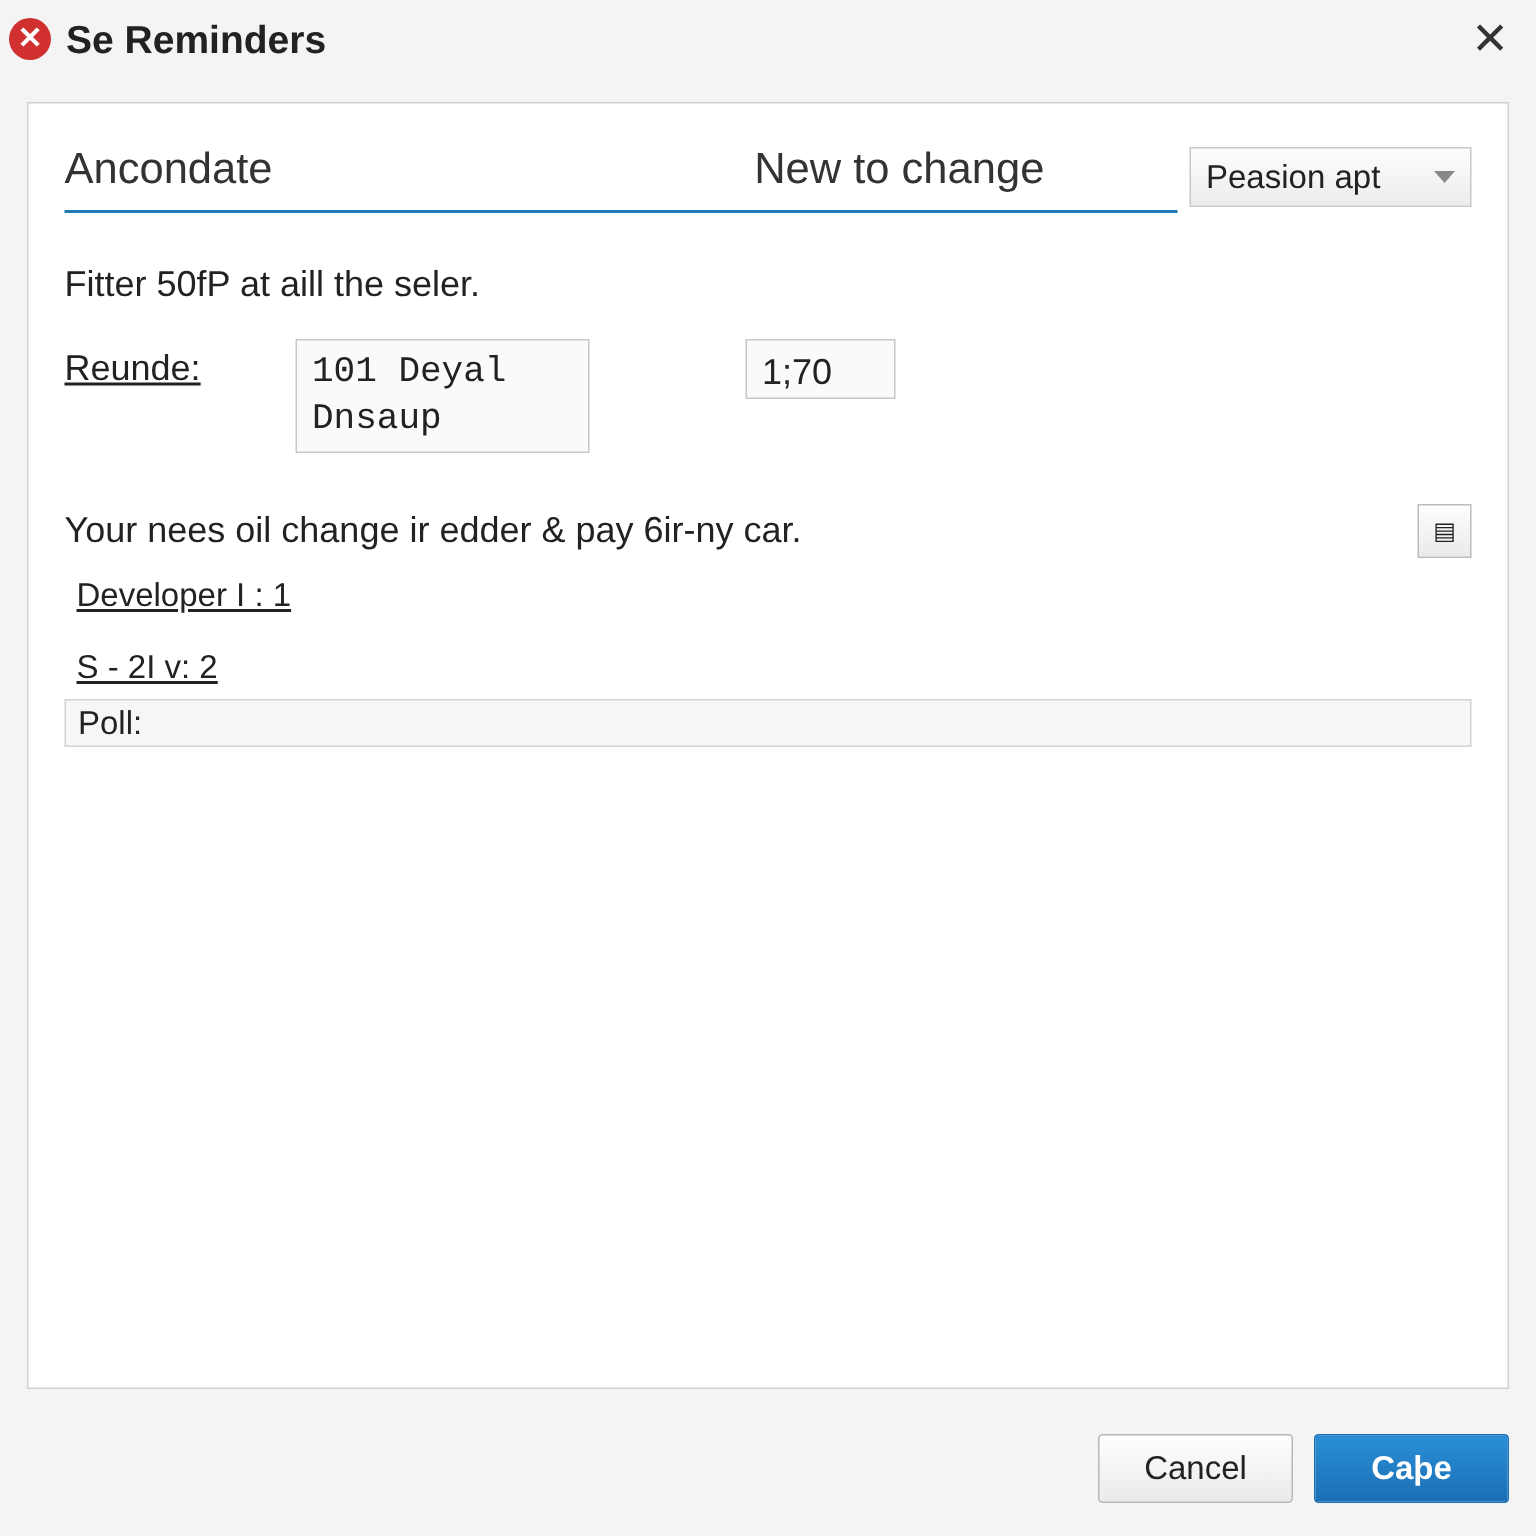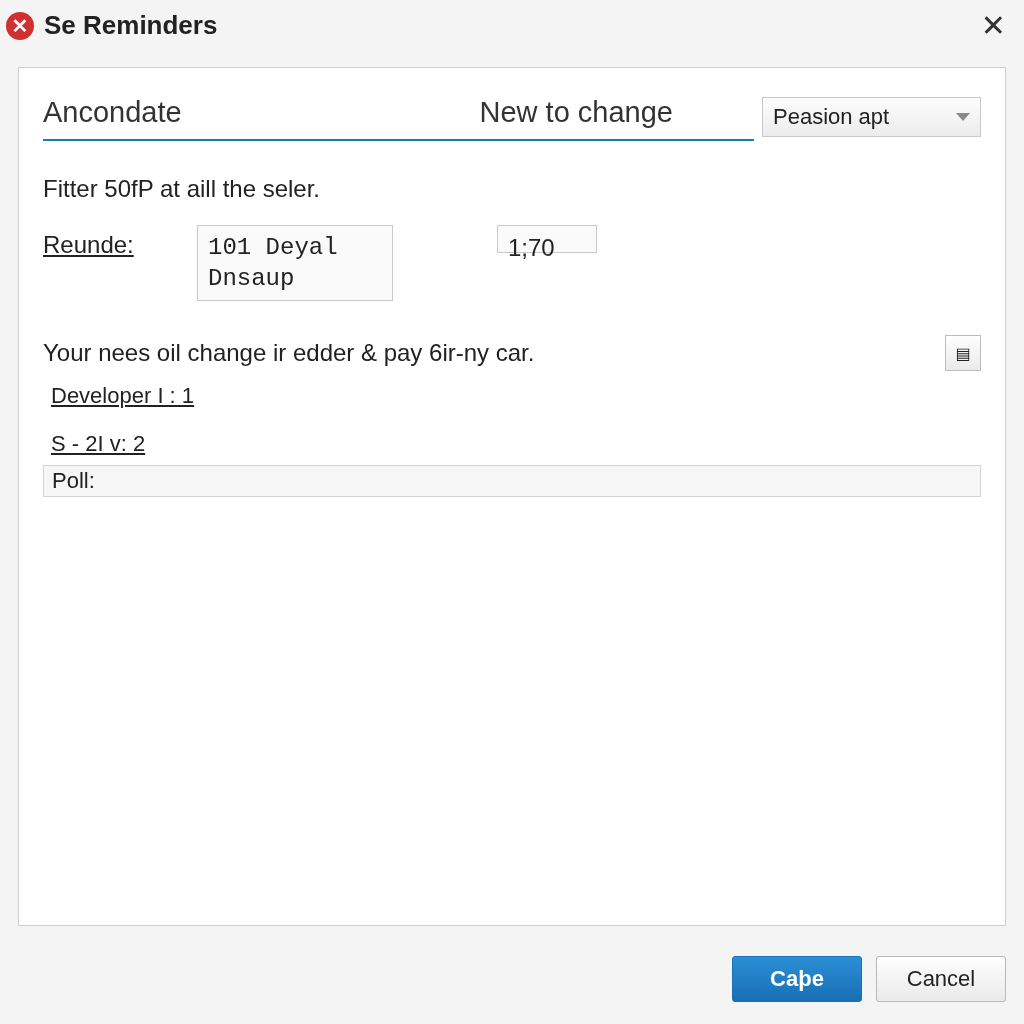--- a/index.html
+++ b/index.html
@@ -9,28 +9,28 @@
   .title-icon { width: 28px; height: 28px; border-radius: 50%; background: #d03030; display: flex; align-items: center; justify-content: center; color: #fff; font-weight: bold; font-size: 20px; line-height: 1; }
   .title-text { font-weight: 700; font-size: 26px; margin-left: 10px; }
   .titlebar .spacer { flex: 1; }
   .x-icon { font-size: 30px; color: #333; padding: 2px 8px; cursor: pointer; }
   .content-wrap { flex: 1; padding: 18px; display: flex; }
   .content { flex: 1; background: #ffffff; border: 1px solid #cfcfcf; padding: 24px 24px 0 24px; display: flex; flex-direction: column; }
   .tabs-row { display: flex; align-items: center; gap: 8px; }
   .tabs { flex: 1; display: flex; border-bottom: 2px solid #1e7bb8; }
   .tab { flex: 1; padding: 4px 0 10px 0; font-size: 29px; color: #333; cursor: pointer; }
   .tab.active { font-weight: 500; }
-  .dropdown { width: 219px; border: 1px solid #c8c8c8; background: linear-gradient(#fdfdfd,#ececec); display: flex; align-items: center; padding: 6px 10px; font-size: 22px; cursor: pointer; }
+  .dropdown { width: 188px; border: 1px solid #c8c8c8; background: linear-gradient(#fdfdfd,#ececec); display: flex; align-items: center; padding: 6px 10px; font-size: 22px; cursor: pointer; }
   .dropdown .caret { margin-left: auto; width: 0; height: 0; border-left: 7px solid transparent; border-right: 7px solid transparent; border-top: 8px solid #888; }
   .subtitle { margin-top: 34px; font-size: 24px; }
   .row { display: flex; align-items: flex-start; margin-top: 22px; gap: 24px; }
   .row-label { font-size: 24px; width: 130px; padding-top: 6px; text-decoration: underline; }
   .field { border: 1px solid #c8c8c8; background: #fafafa; padding: 6px 10px; font-size: 24px; line-height: 1.3; }
   .field1 { width: 196px; min-height: 66px; font-family: Liberation Mono, monospace; }
-  .field2 { width: 100px; height: 28px; margin-left: 80px; }
+  .field2 { width: 100px; height: 40px; margin-left: 80px; }
   .note-row { display: flex; align-items: center; margin-top: 34px; }
   .note-text { font-size: 24px; flex: 1; }
   .small-btn { width: 36px; height: 36px; border: 1px solid #bcbcbc; background: linear-gradient(#fefefe,#eaeaea); display: flex; align-items: center; justify-content: center; font-size: 16px; cursor: pointer; }
   .headers { display: flex; margin-top: 8px; border: 1px solid #cfcfcf; background: linear-gradient(#fafafa,#ececec); padding: 4px 8px; font-size: 22px; }
   .headers .col1 { width: 255px; }
   .list-area { margin-top: 6px; font-size: 22px; text-decoration: underline; }
   .list-item { padding: 6px 8px; }
   .footer-row { border: 1px solid #d3d3d3; background: #f6f6f6; padding: 2px 8px; font-size: 22px; margin-top: 2px; }
   .content-spacer { flex: 1; }
   .buttons { display: flex; justify-content: flex-end; gap: 14px; padding: 12px 18px 22px 0; }
@@ -87,17 +87,17 @@
 
       <div class="footer-row">
         <span>Poll:</span>
       </div>
 
       <div class="content-spacer"></div>
     </div>
   </div>
 
   <div class="buttons">
+    <div class="btn">Cancel</div>
     <div class="btn primary">Caþe</div>
-    <div class="btn">Cancel</div>
   </div>
 
 </div>
 
 </body></html>

